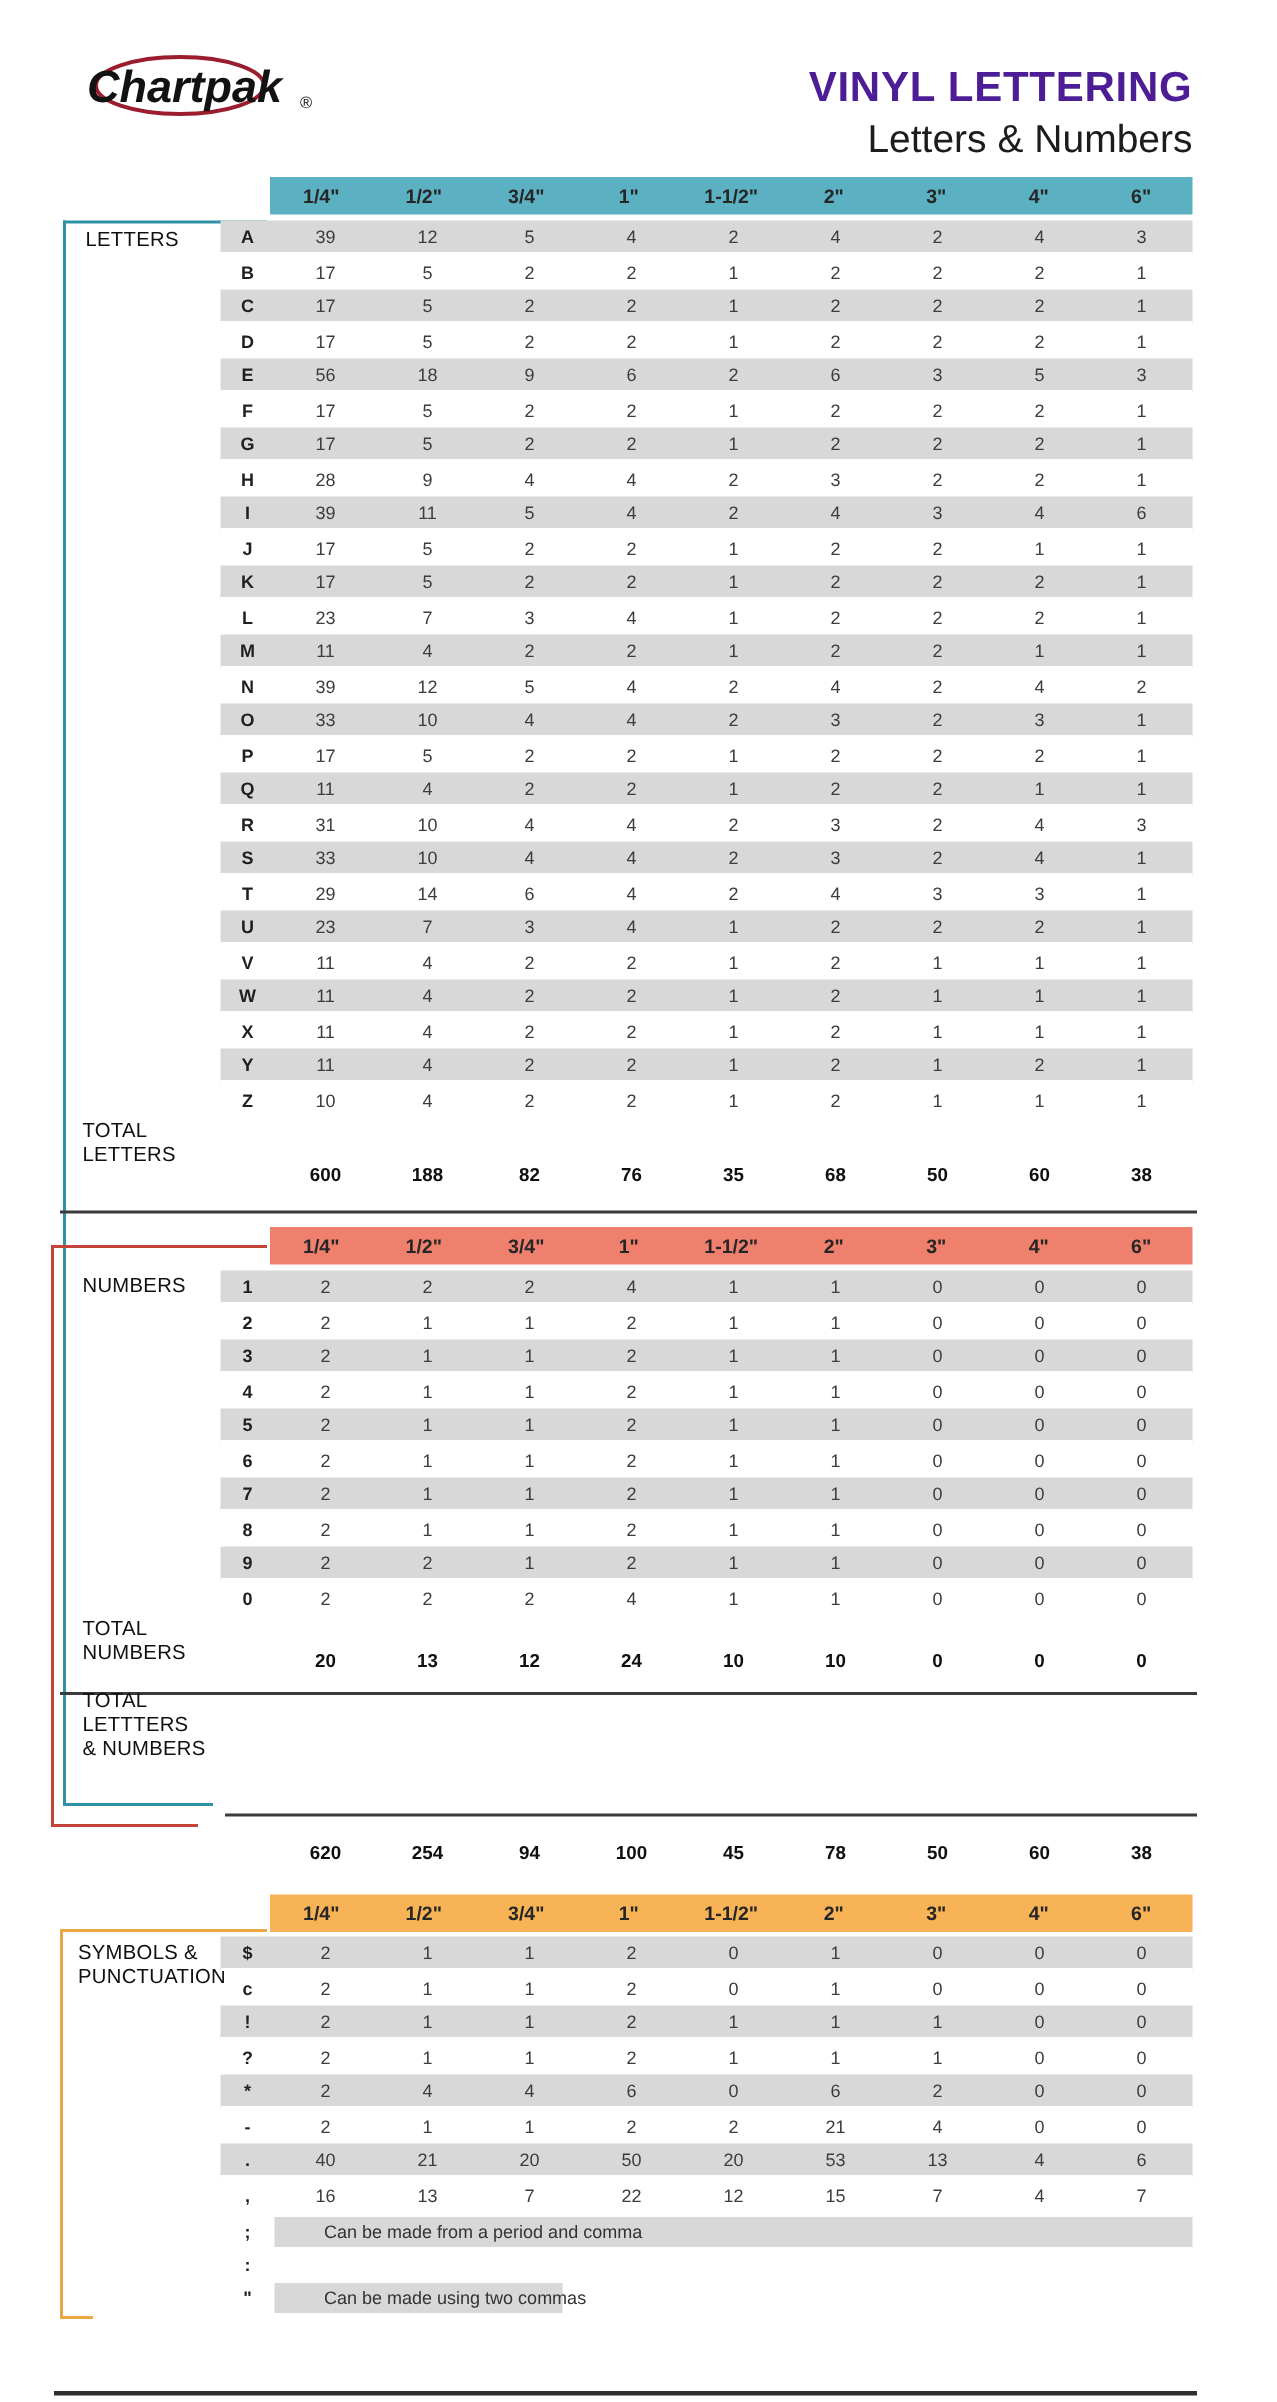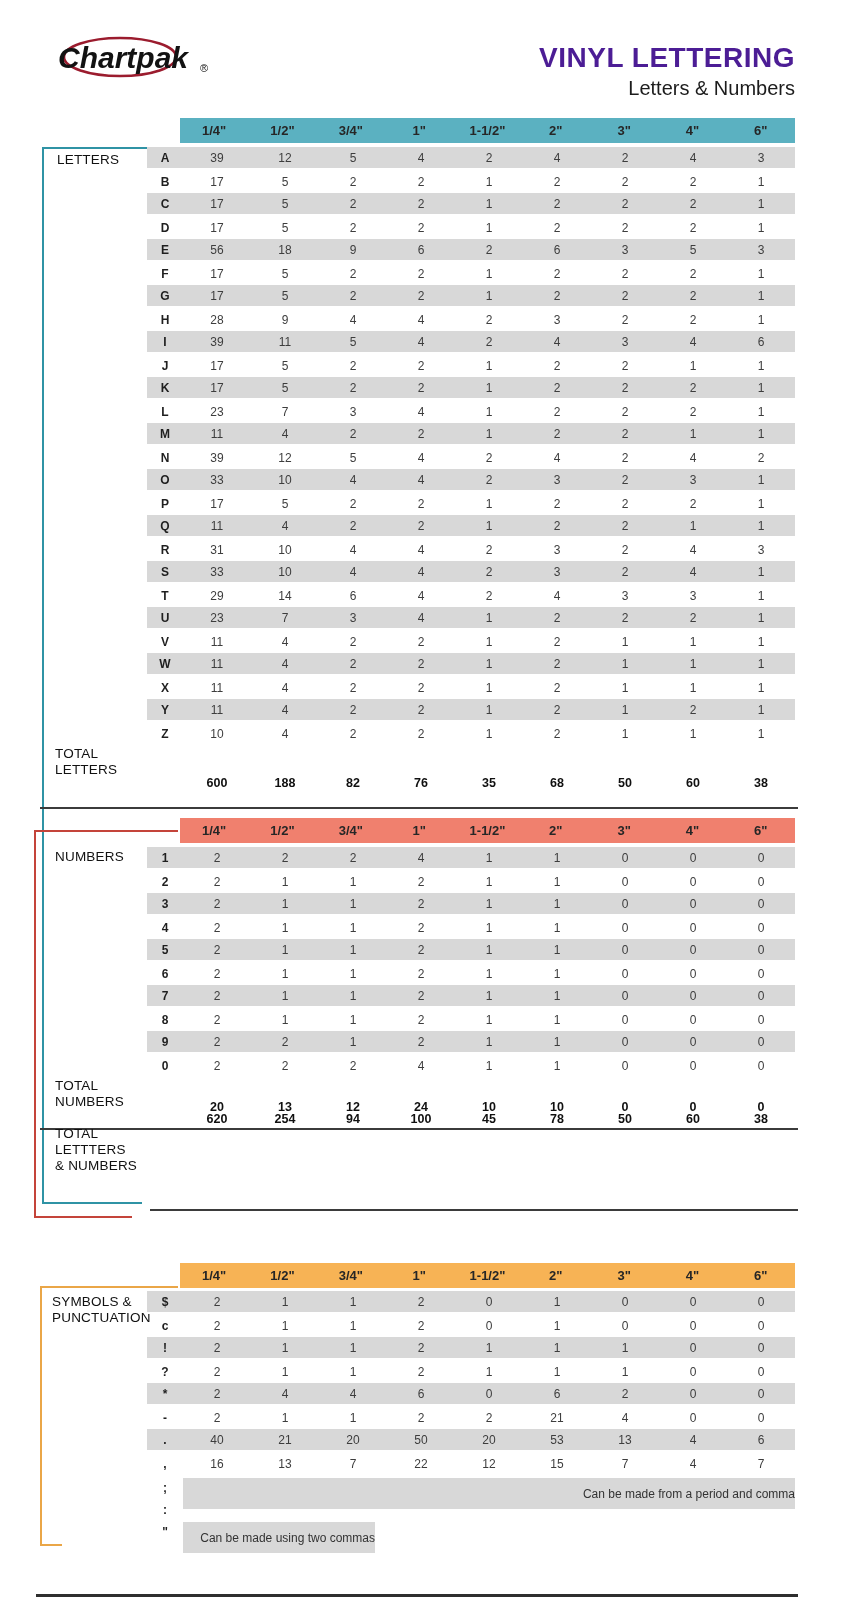--- a/index.html
+++ b/index.html
@@ -4,21 +4,21 @@
 <style>
   html,body { margin:0; padding:0; background:#ffffff; }
   .page {
     position:relative; width:851px; height:1601px; background:#ffffff;
     font-family:"Liberation Sans", sans-serif; overflow:hidden;
   }
   
   .logo { position:absolute; left:48px; top:32px; }
   .title-block { position:absolute; top:42px; right:56px; text-align:right; }
   .title { font-size:28px; font-weight:bold; color:#4c1d95; letter-spacing:0.5px; }
-  .subtitle { font-size:20px; color:#1c1c1c; margin-top:3px; }
+  .subtitle { font-size:26px; color:#1c1c1c; margin-top:3px; }
 
   
   .hband { position:absolute; left:180px; width:615px; height:25px; display:flex; }
   .hband.letters-h { top:118px; background:var(--letters_header,#5bb1c1); }
   .hband.numbers-h { top:818px; background:var(--numbers_header,#f0806e); }
   .hband.symbols-h { top:1263px; background:var(--symbols_header,#f7b355); }
   .hcell { flex:1; text-align:center; font-weight:bold; font-size:13px; color:#262626; line-height:25px; }
 
   
   .grid { position:absolute; left:147px; width:648px; }
@@ -32,21 +32,21 @@
 
   
   .side-label { position:absolute; font-weight:normal; font-size:13.5px; color:#111; line-height:16px; letter-spacing:0.2px; }
   .tvals { position:absolute; left:183px; width:612px; display:flex; }
   .tval { width:68px; text-align:center; font-weight:bold; font-size:12.5px; color:#101010;margin-top:16px; }
 
   
   .notes { position:absolute; left:147px; top:1478px; width:648px; }
   .nrow { display:flex; height:22px; }
   .nrow .lbl { width:36px; text-align:center; font-weight:bold; font-size:12px; color:#1f1f1f; padding-top:3px; box-sizing:border-box; }
-  .nrow .band { height:31px; background:var(--stripe,#d8d8d8); display:flex; align-items:center;justify-content:flex-end; }
+  .nrow .band { height:20px; background:var(--stripe,#d8d8d8); display:flex; align-items:center; }
   .nrow:nth-child(1) .band { width:612px; }
   .nrow:nth-child(2) .band { width:612px; background:transparent; }
   .nrow:nth-child(3) .band { width:192px; }
   .ntext { font-size:12px; color:#333; padding-left:33px; white-space:nowrap; }
 
   
   .rule { position:absolute; background:#3b3b3b; }
   .accent { position:absolute; }
   .acc-letters { background:var(--letters_accent,#2f93a5); }
   .acc-numbers { background:var(--numbers_accent,#c4443a); }
@@ -568,21 +568,21 @@
       <span class="tval">0</span>
       <span class="tval">0</span>
     </div>
   <div class="rule" style="left:40px;top:1128px;width:758px;height:2px"></div>
 
   <div class="side-label" style="left:55px;top:1126px">
       <div class="">TOTAL</div>
       <div class="">LETTTERS</div>
       <div class="">&amp; NUMBERS</div>
     </div>
-  <div class="tvals" style="top:1096px">
+  <div class="tvals" style="top:1212px">
       <span class="tval">620</span>
       <span class="tval">254</span>
       <span class="tval">94</span>
       <span class="tval">100</span>
       <span class="tval">45</span>
       <span class="tval">78</span>
       <span class="tval">50</span>
       <span class="tval">60</span>
       <span class="tval">38</span>
     </div>

